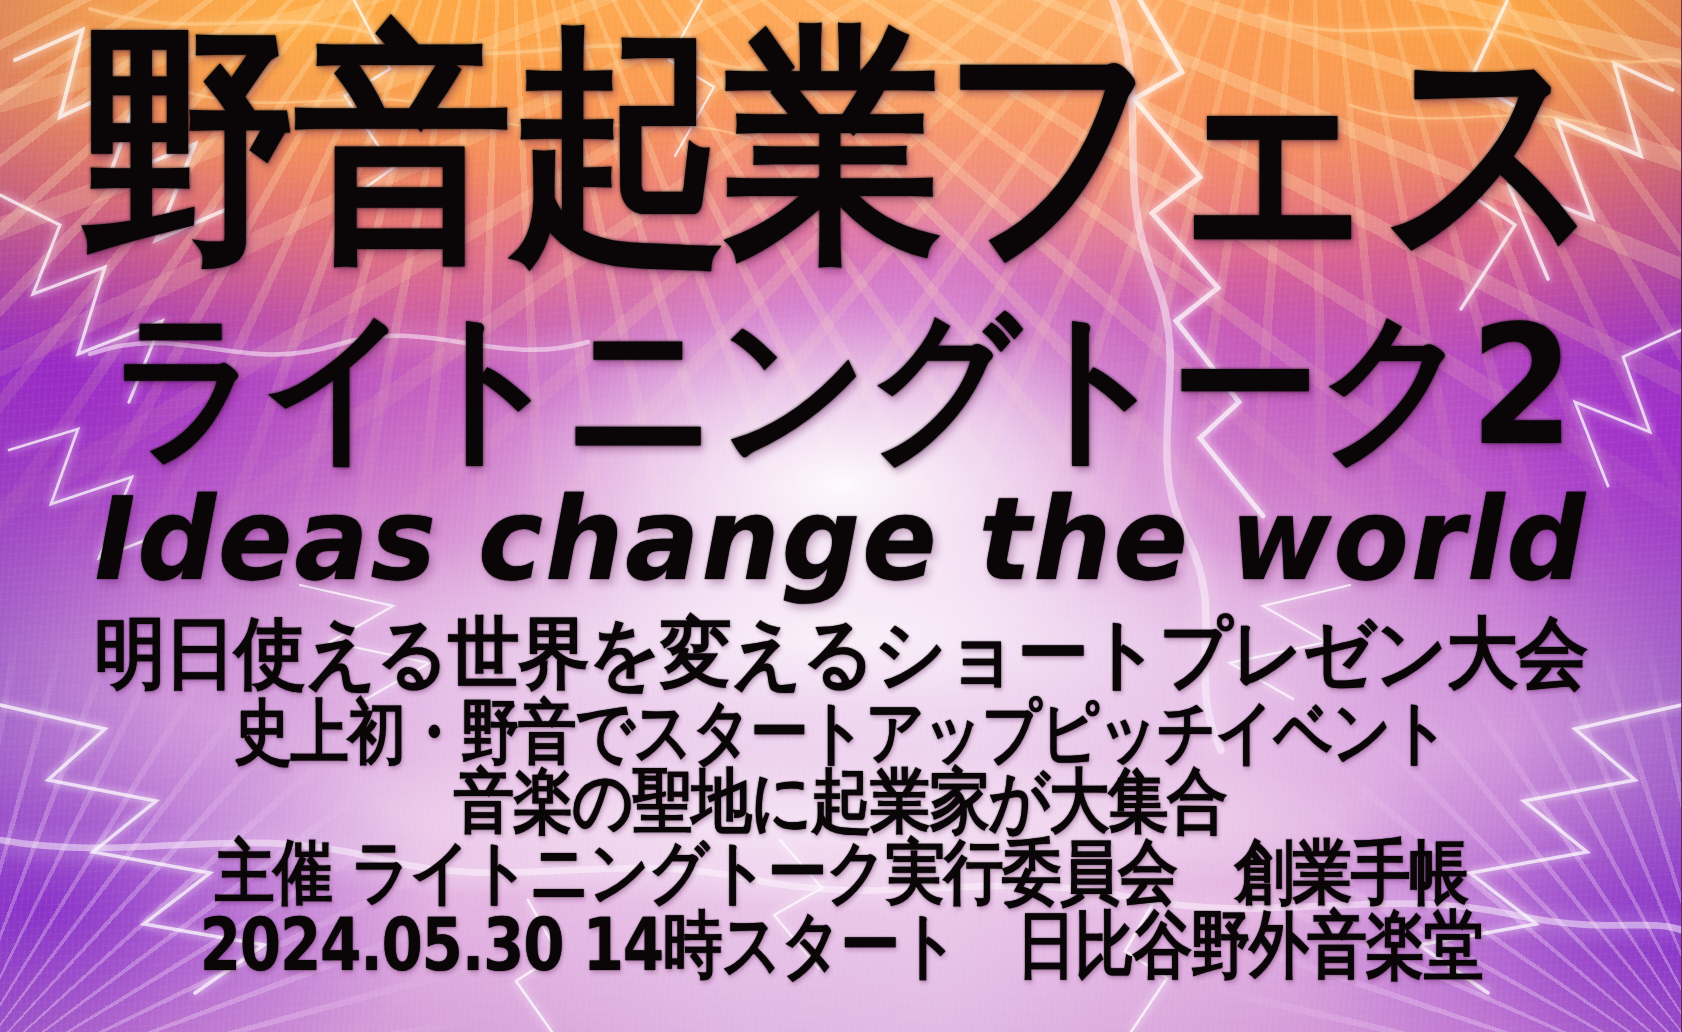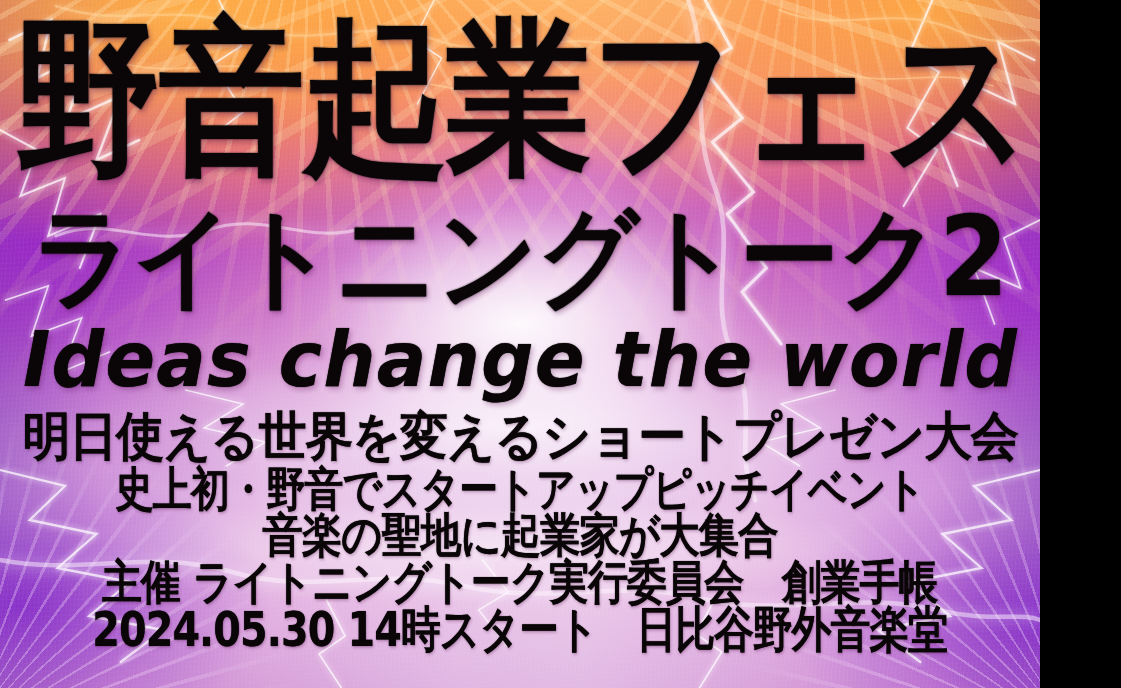--- a/index.html
+++ b/index.html
@@ -2,21 +2,21 @@
 <html><head>
 <meta charset="utf-8">
 <style>
   html, body {
     margin: 0;
     padding: 0;
     background: #000;
   }
   #poster {
     position: relative;
-    width: 1040px;
+    width: 1121px;
     height: 688px;
     overflow: hidden;
     font-family: "DejaVu Sans", "Liberation Sans", sans-serif;
     background: #b03a8c;
   }
 
   
   .bg-layer {
     position: absolute;
     inset: 0;

